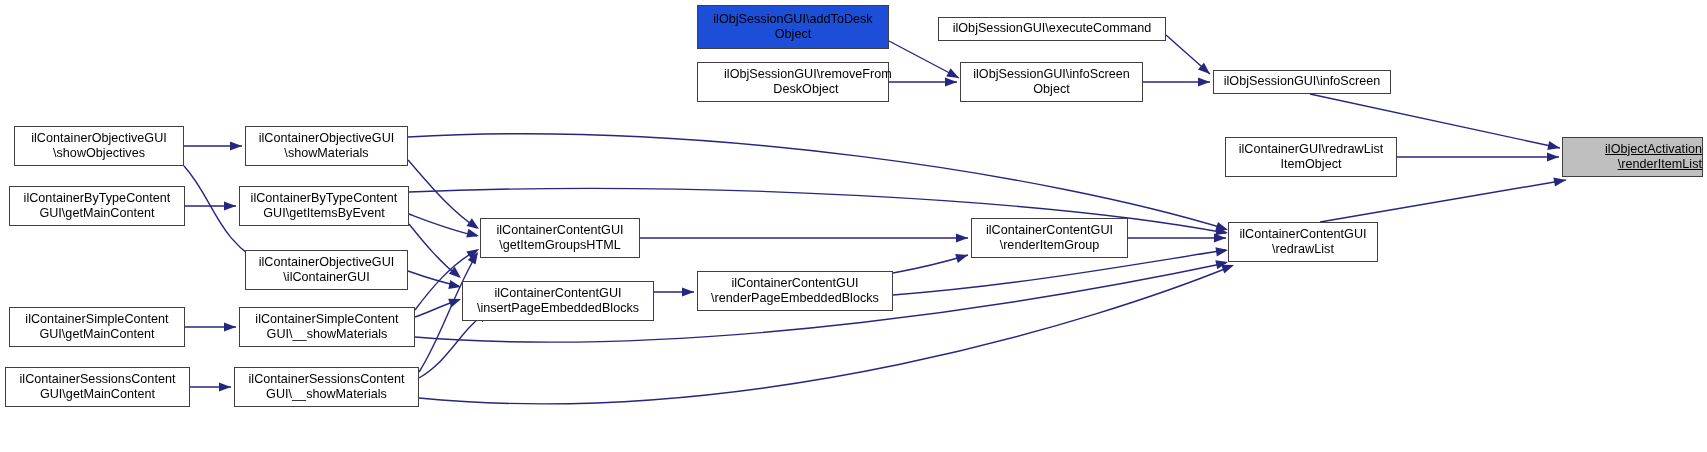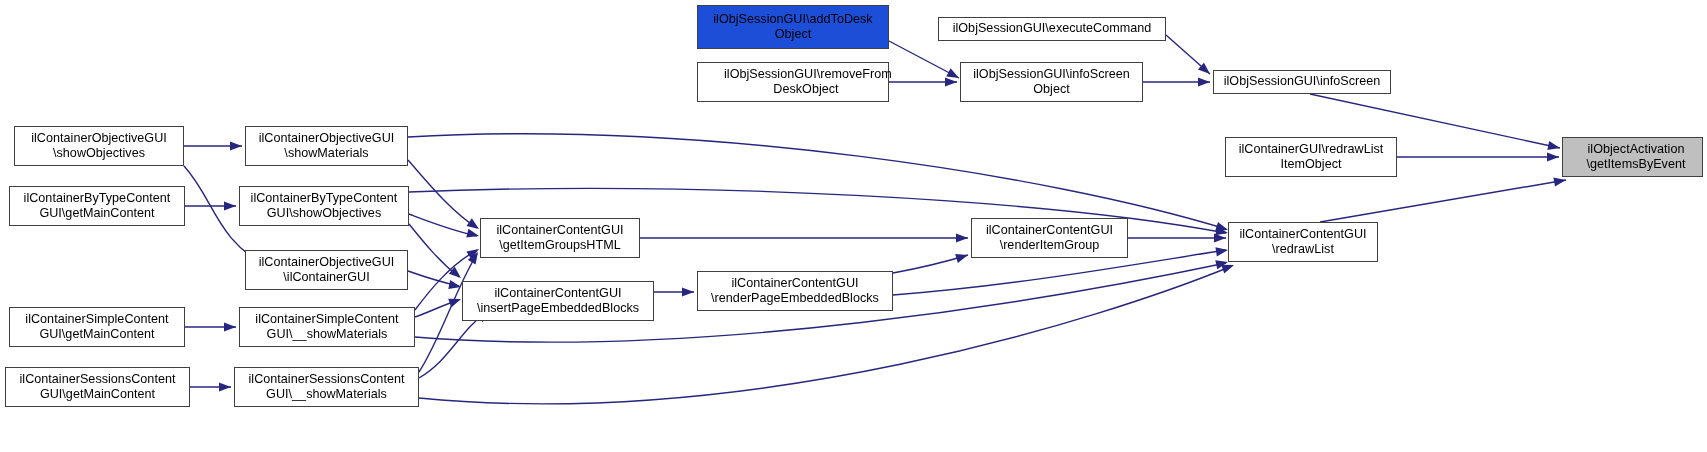--- a/index.html
+++ b/index.html
@@ -33,22 +33,23 @@
     display: flex;
     flex-direction: column;
     justify-content: center;
     text-align: center;
     white-space: pre;
     letter-spacing: 0.02px;
   }
   .node.highlight {
     background: #bfbfbf;
     border: 1px solid #404040;
-    text-align: center;
+    text-align: right;
     padding-left: 7px;
+    text-decoration: underline;
   }
   .node .ln { display: block; }
 </style>
 </head>
 <body>
 
 <div id="graph">
   <svg id="edges" viewBox="0 0 1707 452" xmlns="http://www.w3.org/2000/svg">
       <path d="M 889,41 L 959,78" fill="none" stroke="#26267f" stroke-width="1.4"></path>
       <polygon points="0,0 -12,-4.6 -12,4.6" fill="#26267f" transform="translate(959,78) rotate(28)"></polygon>
@@ -111,23 +112,23 @@
     </svg>
   <div id="nodes">
       <div class="node" style="left: 697px; top: 5px; width: 192px; height: 44px; background: #1d4ed8; border-color: rgb(64, 64, 64); text-align: center;"><span class="ln">ilObjSessionGUI\addToDesk</span><span class="ln">Object</span></div>
       <div class="node" style="left: 938px; top: 17px; width: 228px; height: 24px; background: rgb(255, 255, 255); border-color: rgb(64, 64, 64);"><span class="ln">ilObjSessionGUI\executeCommand</span></div>
       <div class="node" style="left: 697px; top: 62px; width: 192px; height: 40px; background: rgb(255, 255, 255); border-color: rgb(64, 64, 64); padding-left: 26px;"><span class="ln">ilObjSessionGUI\removeFrom</span><span class="ln">DeskObject</span></div>
       <div class="node" style="left: 960px; top: 62px; width: 183px; height: 40px; background: rgb(255, 255, 255); border-color: rgb(64, 64, 64);"><span class="ln">ilObjSessionGUI\infoScreen</span><span class="ln">Object</span></div>
       <div class="node" style="left: 1213px; top: 70px; width: 178px; height: 24px; background: rgb(255, 255, 255); border-color: rgb(64, 64, 64);"><span class="ln">ilObjSessionGUI\infoScreen</span></div>
       <div class="node" style="left: 14px; top: 126px; width: 170px; height: 40px; background: rgb(255, 255, 255); border-color: rgb(64, 64, 64);"><span class="ln">ilContainerObjectiveGUI</span><span class="ln">\showObjectives</span></div>
       <div class="node" style="left: 245px; top: 126px; width: 163px; height: 40px; background: rgb(255, 255, 255); border-color: rgb(64, 64, 64);"><span class="ln">ilContainerObjectiveGUI</span><span class="ln">\showMaterials</span></div>
       <div class="node" style="left: 1225px; top: 137px; width: 172px; height: 40px; background: rgb(255, 255, 255); border-color: rgb(64, 64, 64);"><span class="ln">ilContainerGUI\redrawList</span><span class="ln">ItemObject</span></div>
-      <div class="node highlight" style="left: 1562px; top: 137px; width: 141px; height: 40px; background: rgb(191, 191, 191); border-color: rgb(64, 64, 64);"><span class="ln">ilObjectActivation</span><span class="ln">\getItemsByEvent</span></div>
+      <div class="node highlight" style="left: 1562px; top: 137px; width: 141px; height: 40px; background: rgb(191, 191, 191); border-color: rgb(64, 64, 64);"><span class="ln">ilObjectActivation</span><span class="ln">\renderItemList</span></div>
       <div class="node" style="left: 9px; top: 186px; width: 176px; height: 40px; background: rgb(255, 255, 255); border-color: rgb(64, 64, 64);"><span class="ln">ilContainerByTypeContent</span><span class="ln">GUI\getMainContent</span></div>
-      <div class="node" style="left: 239px; top: 186px; width: 170px; height: 40px; background: rgb(255, 255, 255); border-color: rgb(64, 64, 64);"><span class="ln">ilContainerByTypeContent</span><span class="ln">GUI\showObjectives</span></div>
+      <div class="node" style="left: 239px; top: 186px; width: 170px; height: 40px; background: rgb(255, 255, 255); border-color: rgb(64, 64, 64);"><span class="ln">ilContainerByTypeContent</span><span class="ln">GUI\getItemsByEvent</span></div>
       <div class="node" style="left: 480px; top: 218px; width: 160px; height: 40px; background: rgb(255, 255, 255); border-color: rgb(64, 64, 64);"><span class="ln">ilContainerContentGUI</span><span class="ln">\getItemGroupsHTML</span></div>
       <div class="node" style="left: 971px; top: 218px; width: 157px; height: 40px; background: rgb(255, 255, 255); border-color: rgb(64, 64, 64);"><span class="ln">ilContainerContentGUI</span><span class="ln">\renderItemGroup</span></div>
       <div class="node" style="left: 1228px; top: 222px; width: 150px; height: 40px; background: rgb(255, 255, 255); border-color: rgb(64, 64, 64);"><span class="ln">ilContainerContentGUI</span><span class="ln">\redrawList</span></div>
       <div class="node" style="left: 245px; top: 250px; width: 163px; height: 40px; background: rgb(255, 255, 255); border-color: rgb(64, 64, 64);"><span class="ln">ilContainerObjectiveGUI</span><span class="ln">\ilContainerGUI</span></div>
       <div class="node" style="left: 462px; top: 281px; width: 192px; height: 40px; background: rgb(255, 255, 255); border-color: rgb(64, 64, 64);"><span class="ln">ilContainerContentGUI</span><span class="ln">\insertPageEmbeddedBlocks</span></div>
       <div class="node" style="left: 697px; top: 271px; width: 196px; height: 40px; background: rgb(255, 255, 255); border-color: rgb(64, 64, 64);"><span class="ln">ilContainerContentGUI</span><span class="ln">\renderPageEmbeddedBlocks</span></div>
       <div class="node" style="left: 9px; top: 307px; width: 176px; height: 40px; background: rgb(255, 255, 255); border-color: rgb(64, 64, 64);"><span class="ln">ilContainerSimpleContent</span><span class="ln">GUI\getMainContent</span></div>
       <div class="node" style="left: 239px; top: 307px; width: 176px; height: 40px; background: rgb(255, 255, 255); border-color: rgb(64, 64, 64);"><span class="ln">ilContainerSimpleContent</span><span class="ln">GUI\__showMaterials</span></div>
       <div class="node" style="left: 5px; top: 367px; width: 185px; height: 40px; background: rgb(255, 255, 255); border-color: rgb(64, 64, 64);"><span class="ln">ilContainerSessionsContent</span><span class="ln">GUI\getMainContent</span></div>
       <div class="node" style="left: 234px; top: 367px; width: 185px; height: 40px; background: rgb(255, 255, 255); border-color: rgb(64, 64, 64);"><span class="ln">ilContainerSessionsContent</span><span class="ln">GUI\__showMaterials</span></div>

